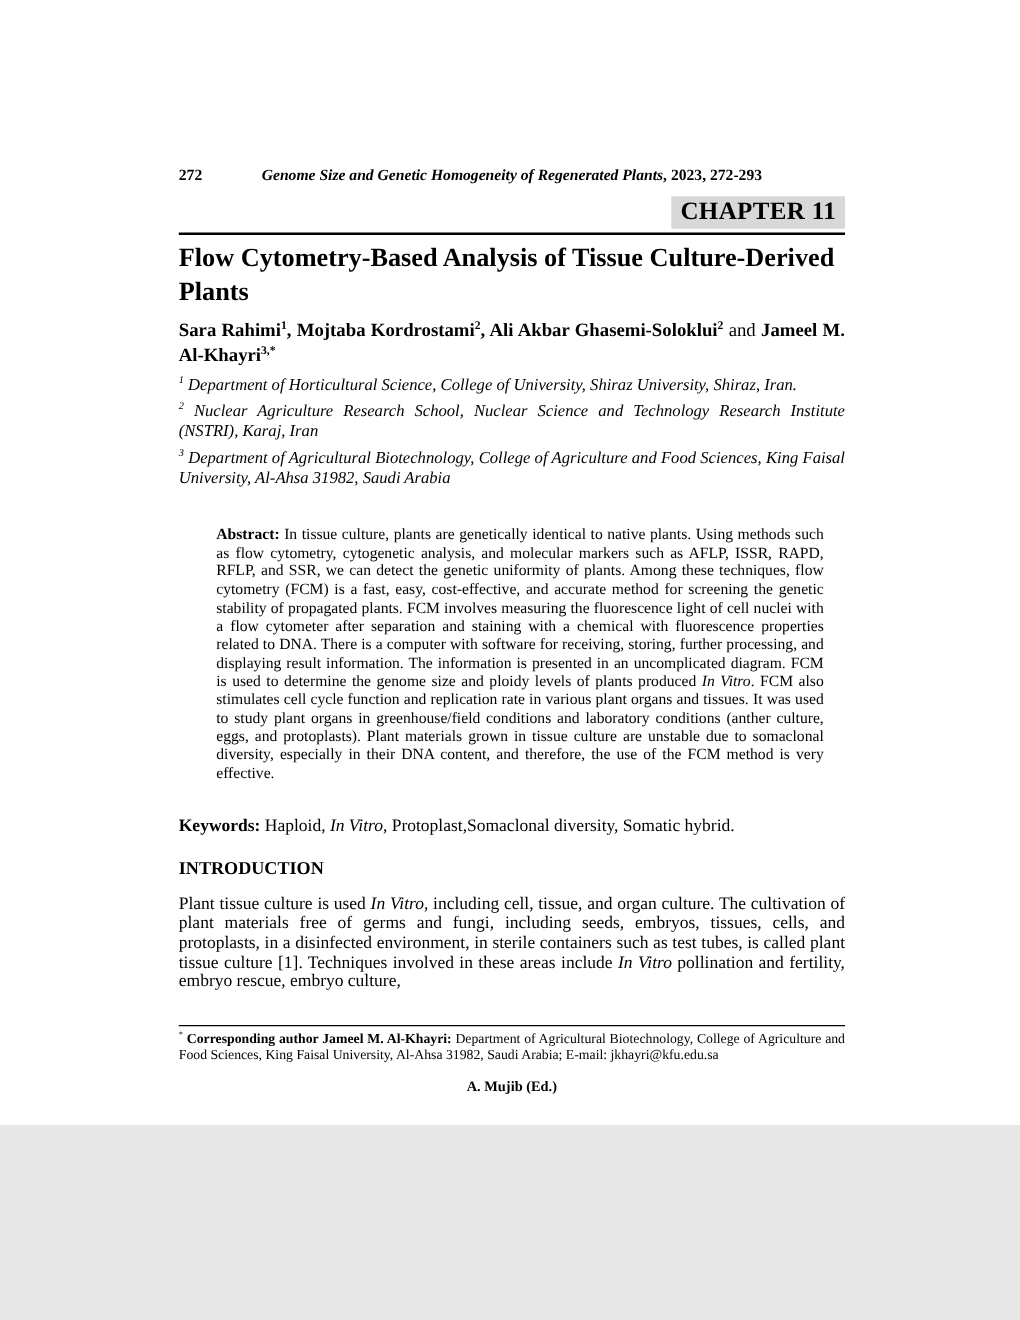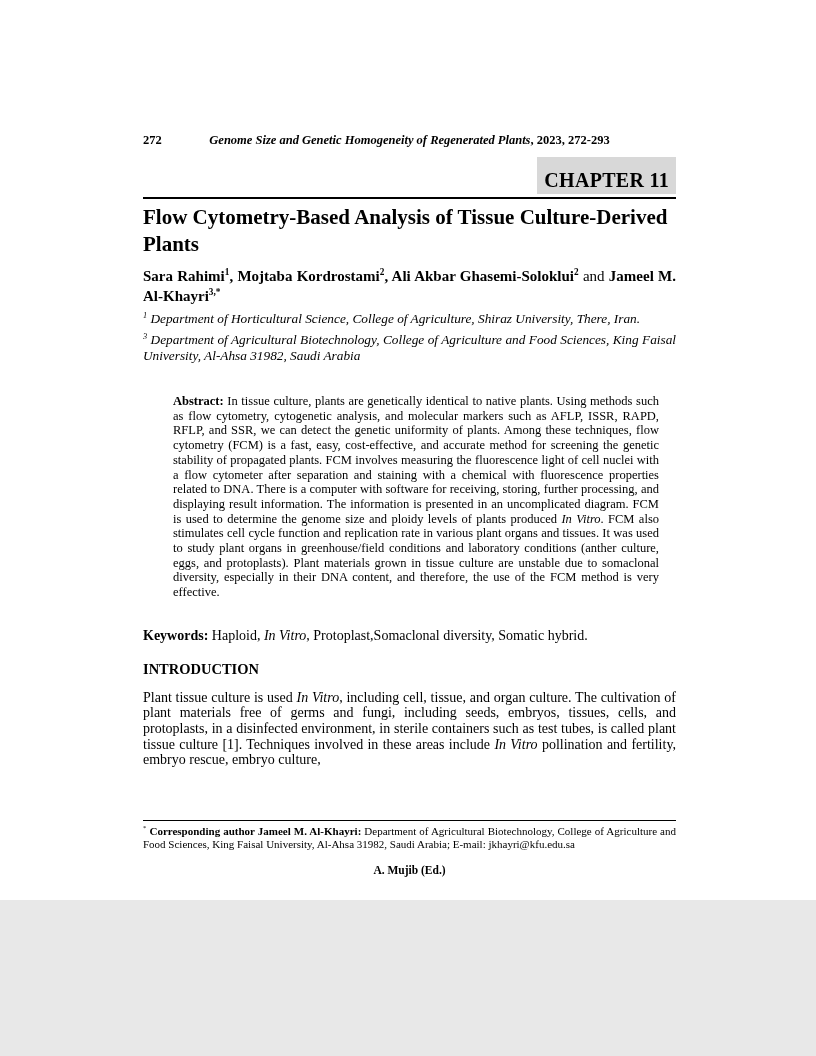--- a/index.html
+++ b/index.html
@@ -11,21 +11,21 @@
   .content { position:absolute; left:143px; top:0; width:533px; }
 
   .running-head { position:relative; margin-top:133px; height:16px;
     text-align:center; font-size:12.5px; font-weight:bold; }
   .running-head .pg { position:absolute; left:0; top:0; font-weight:bold; }
   .running-head .rt-title { font-style:italic; font-weight:bold; }
   .running-head .rt-suffix { font-style:normal; font-weight:bold; }
 
   .chapter-row { text-align:right; margin-top:8px; }
   .chapter-box { display:inline-block; background:#d8d8d8; font-weight:bold;
-    font-size:20px; letter-spacing:.3px; padding:12px 7px 2px 7px; }
+    font-size:20px; letter-spacing:.3px; padding:1px 7px 2px 7px; }
   .rule { border-top:2px solid #000; margin-top:3px; height:0; }
 
   .title { font-size:21px; font-weight:bold; line-height:27px; margin:5px 0 0 0; }
 
   .authors { font-size:15px; font-weight:bold; line-height:19.5px; margin:9px 0 0 0;
     text-align:justify; }
   .authors .and { font-weight:normal; }
   sup { font-size:62%; vertical-align:super; line-height:0; }
 
   .aff { font-style:italic; font-size:13.3px; line-height:16px; margin:5px 0 0 0;
@@ -66,21 +66,22 @@
 
     <div class="chapter-row">
       <span class="chapter-box">CHAPTER 11</span>
     </div>
     <div class="rule"></div>
 
     <h1 class="title">Flow Cytometry-Based Analysis of Tissue Culture-Derived Plants</h1>
 
     <p class="authors"><b>Sara Rahimi</b><sup>1</sup><b>, </b><b>Mojtaba Kordrostami</b><sup>2</sup><b>, </b><b>Ali Akbar Ghasemi-Soloklui</b><sup>2</sup><span class="and"> and </span><b>Jameel M. Al-Khayri</b><sup>3,*</sup></p>
 
-    <p class="aff"><sup>1</sup><span> Department of Horticultural Science, College of Agriculture, Shiraz University, There, Iran.</span></p>
+    <p class="aff"><sup>1</sup><span> Department of Horticultural Science, College of University, Shiraz University, Shiraz, Iran.</span></p>
+    <p class="aff"><sup>2</sup><span> Nuclear Agriculture Research School, Nuclear Science and Technology Research Institute (NSTRI), Karaj, Iran</span></p>
     <p class="aff"><sup>3</sup><span> Department of Agricultural Biotechnology, College of Agriculture and Food Sciences, King Faisal University, Al-Ahsa 31982, Saudi Arabia</span></p>
 
     <p class="abstract"><span class="label">Abstract:</span><span> In tissue culture, plants are genetically identical to native plants. Using methods such as flow cytometry, cytogenetic analysis, and molecular markers such as AFLP, ISSR, RAPD, RFLP, and SSR, we can detect the genetic uniformity of plants. Among these techniques, flow cytometry (FCM) is a fast, easy, cost-effective, and accurate method for screening the genetic stability of propagated plants. FCM involves measuring the fluorescence light of cell nuclei with a flow cytometer after separation and staining with a chemical with fluorescence properties related to DNA. There is a computer with software for receiving, storing, further processing, and displaying result information. The information is presented in an uncomplicated diagram. FCM is used to determine the genome size and ploidy levels of plants produced </span><i>In Vitro</i><span>. FCM also stimulates cell cycle function and replication rate in various plant organs and tissues. It was used to study plant organs in greenhouse/field conditions and laboratory conditions (anther culture, eggs, and protoplasts). Plant materials grown in tissue culture are unstable due to somaclonal diversity, especially in their DNA content, and therefore, the use of the FCM method is very effective.</span></p>
 
     <p class="keywords"><span class="label">Keywords:</span><span> Haploid, </span><i>In Vitro</i><span>, Protoplast,Somaclonal diversity, Somatic hybrid.</span></p>
 
     <h2 class="section-heading">INTRODUCTION</h2>
 
     <p class="body-par"><span>Plant tissue culture is used </span><i>In Vitro</i><span>, including cell, tissue, and organ culture. The cultivation of plant materials free of germs and fungi, including seeds, embryos, tissues, cells, and protoplasts, in a disinfected environment, in sterile containers such as test tubes, is called plant tissue culture [1]. Techniques involved in these areas include </span><i>In Vitro</i><span> pollination and fertility, embryo rescue, embryo culture,</span></p>
   </div>

